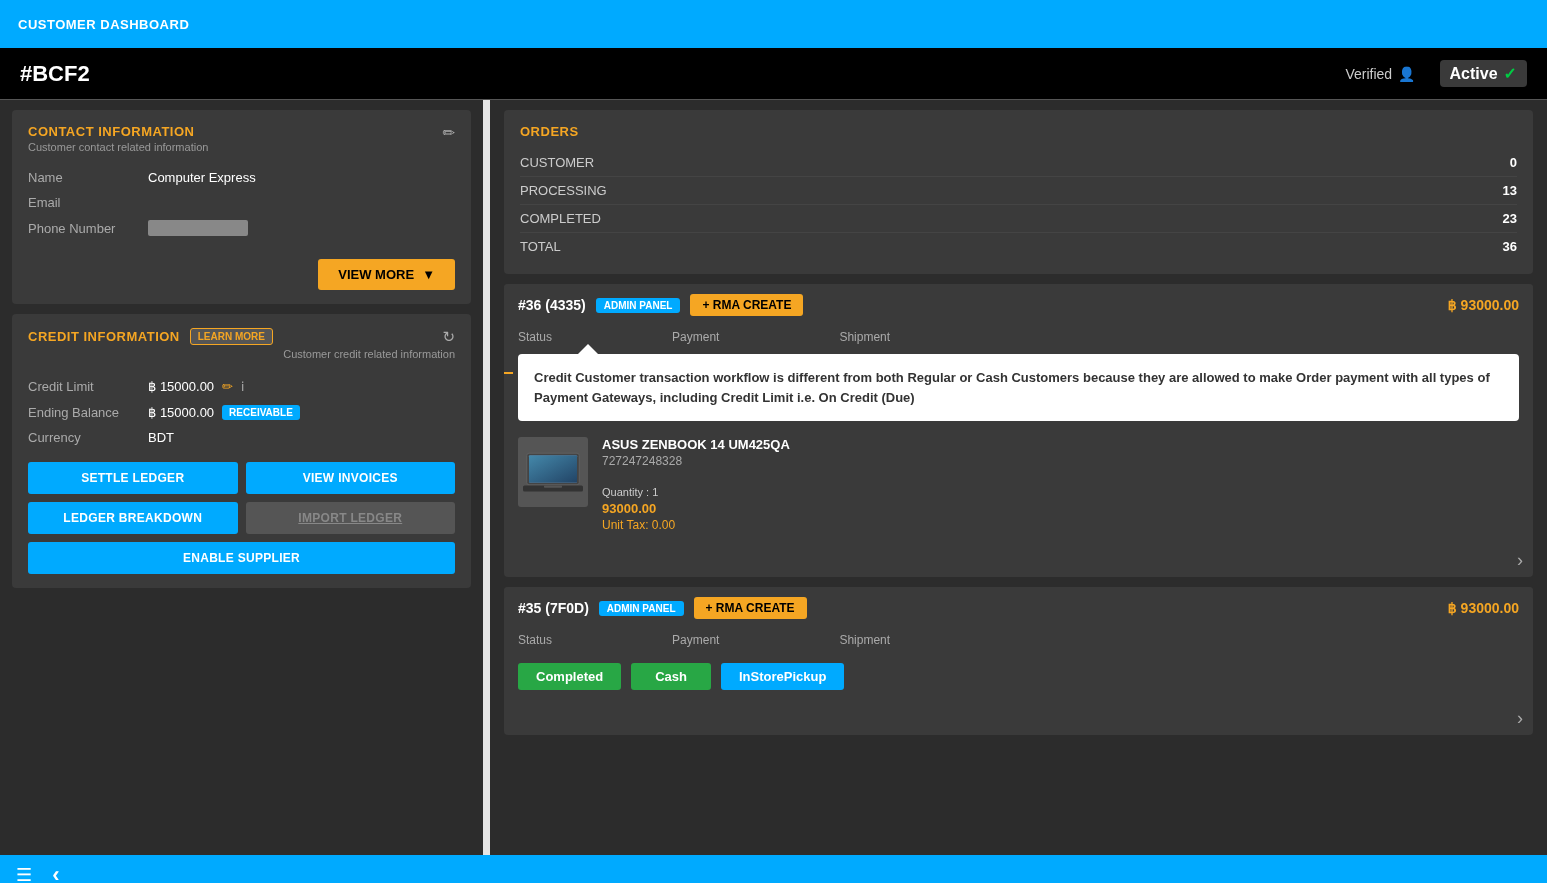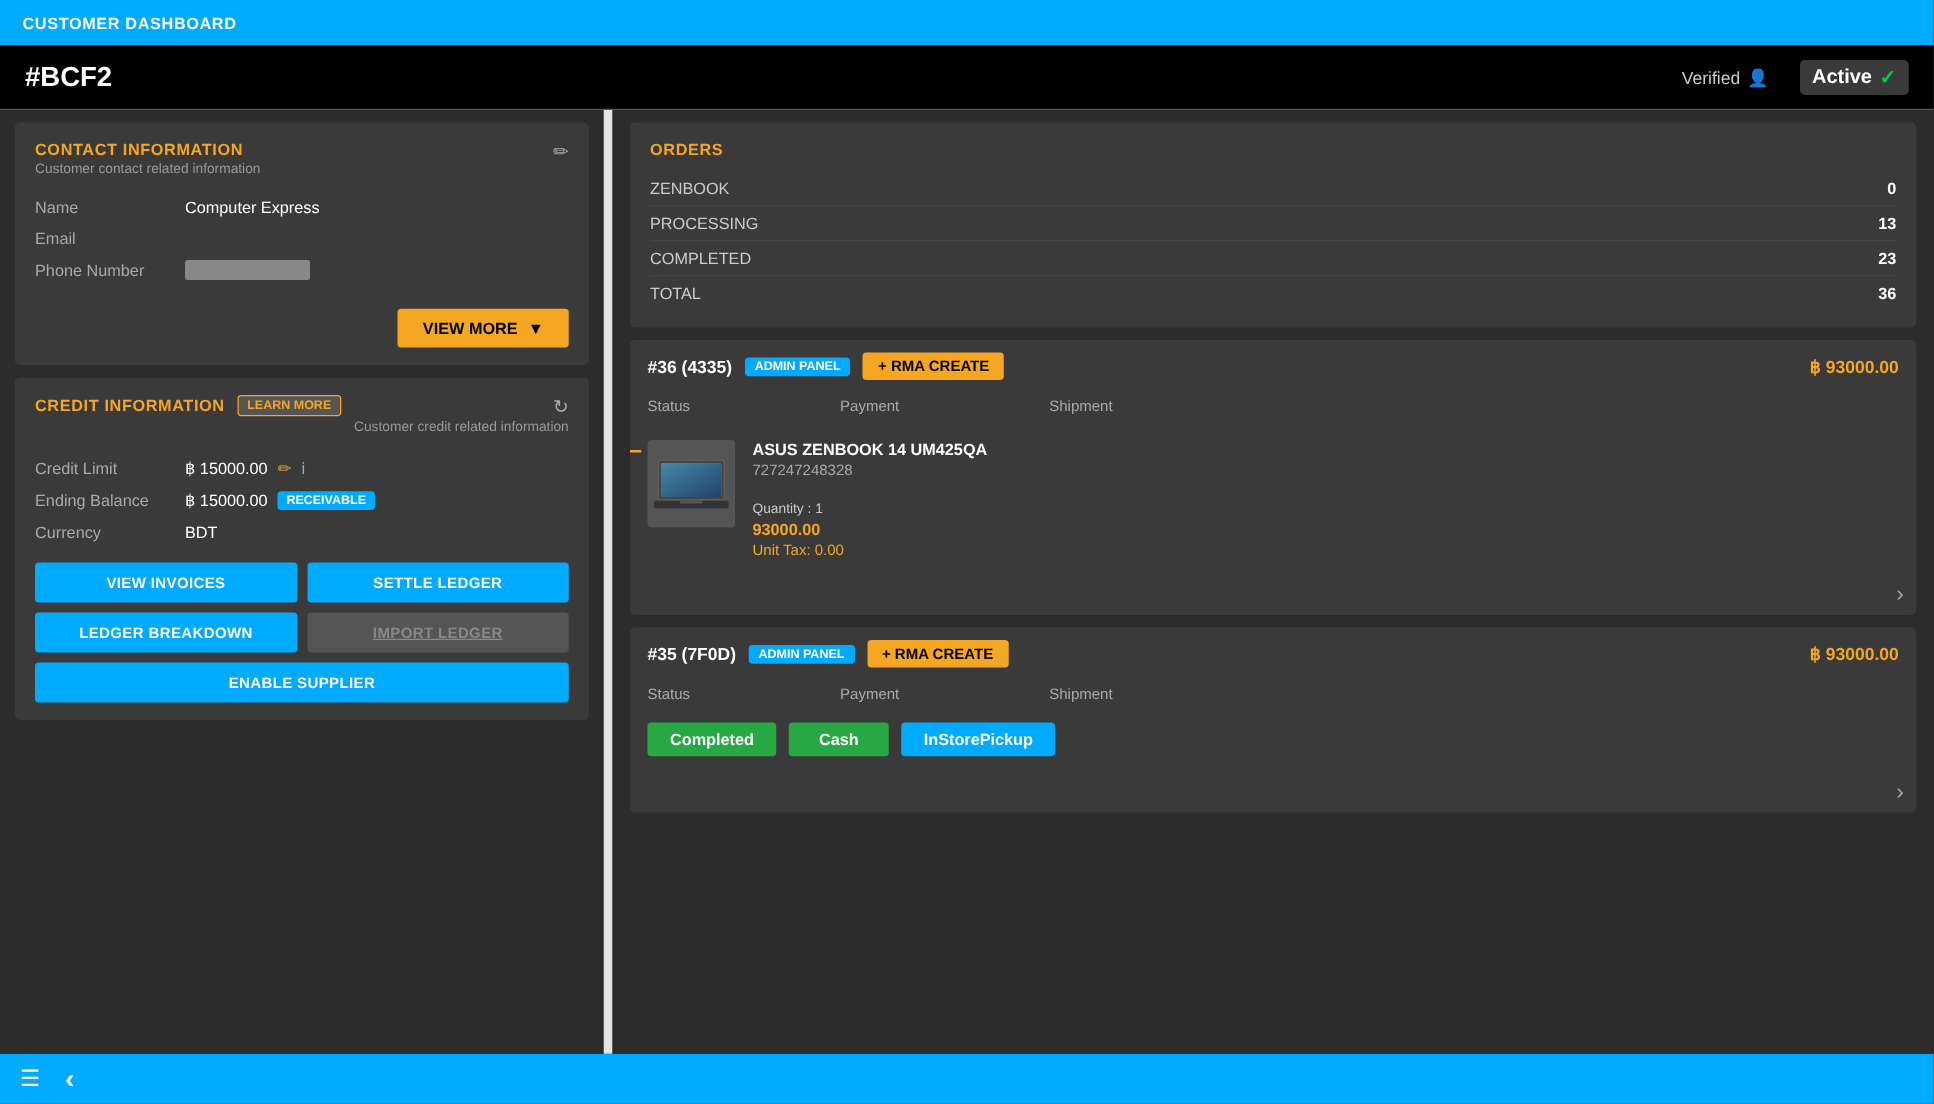--- a/index.html
+++ b/index.html
@@ -5,21 +5,21 @@
     * { box-sizing: border-box; margin: 0; padding: 0; }
     body { background: #2c2c2c; font-family: Arial, sans-serif; color: #ccc; font-size: 13px; overflow: hidden; }
 
     
     .top-bar {
       background: #00aaff;
       color: white;
       font-weight: bold;
       font-size: 13px;
       padding: 0 18px;
-      height: 36px;
+      height: 48px;
       display: flex;
       align-items: center;
       letter-spacing: 0.5px;
     }
 
     
     .sub-header {
       background: #000000;
       color: white;
       display: flex;
@@ -507,36 +507,36 @@
           <span>฿ 15000.00</span>
           <span class="receivable-badge">RECEIVABLE</span>
         </div>
       </div>
       <div class="info-row">
         <span class="info-label">Currency</span>
         <span class="info-value">BDT</span>
       </div>
 
       <div class="btn-grid">
+        <button class="btn-action">SETTLE LEDGER</button>
         <button class="btn-action">VIEW INVOICES</button>
-        <button class="btn-action">SETTLE LEDGER</button>
         <button class="btn-action">LEDGER BREAKDOWN</button>
         <button class="btn-action disabled">IMPORT LEDGER</button>
         <button class="btn-action full-width">ENABLE SUPPLIER</button>
       </div>
     </div>
 
   </div>
 
   <div class="right-panel">
 
     <div class="orders-section">
       <div class="orders-title">ORDERS</div>
       <div class="order-stat-row">
-        <span>ZENBOOK</span>
+        <span>CUSTOMER</span>
         <span class="order-stat-value">0</span>
       </div>
       <div class="order-stat-row">
         <span>PROCESSING</span>
         <span class="order-stat-value">13</span>
       </div>
       <div class="order-stat-row">
         <span>COMPLETED</span>
         <span class="order-stat-value">23</span>
       </div>
@@ -558,20 +558,23 @@
       <div class="order-columns">
         <span>Status</span>
         <span>Payment</span>
         <span>Shipment</span>
       </div>
 
       <div style="position:relative; margin: 0 14px 2px 14px;">
 
         <div style="position:absolute; left:-60px; top:20px; width:55px; height:2px; background:#f5a623;"></div>
 
+      </div>
+      <div class="tooltip-popup">
+        <span>Credit Customer transaction workflow is different from both Regular or Cash Customers because they are allowed to make Order payment with all types of Payment Gateways, including Credit Limit i.e. On Credit (Due)</span>
       </div>
 
       <div class="product-row">
         <div class="product-thumb">
 
           <svg viewBox="0 0 80 60" xmlns="http://www.w3.org/2000/svg">
             <rect x="5" y="5" width="70" height="42" rx="3" fill="#444" stroke="#666" stroke-width="1"></rect>
             <rect x="8" y="8" width="64" height="36" rx="1" fill="#6699cc"></rect>
             <rect x="8" y="8" width="64" height="36" rx="1" fill="url(#lap)"></rect>
             <defs>

